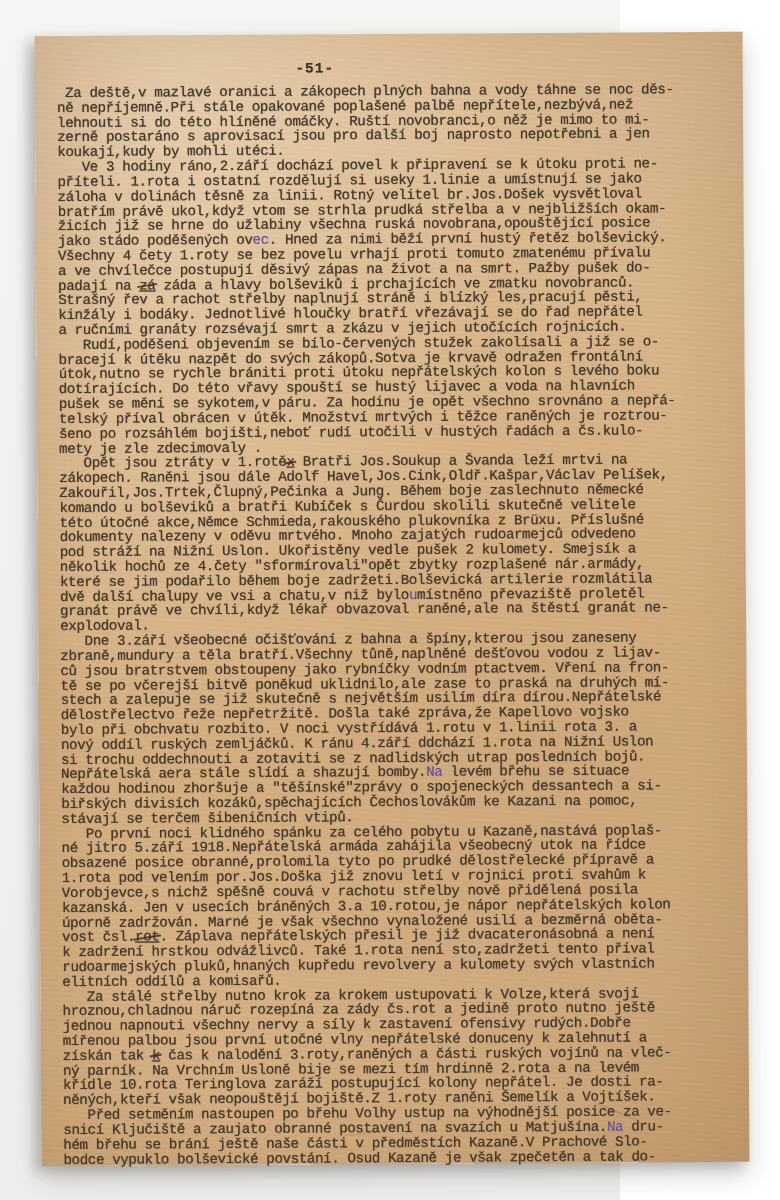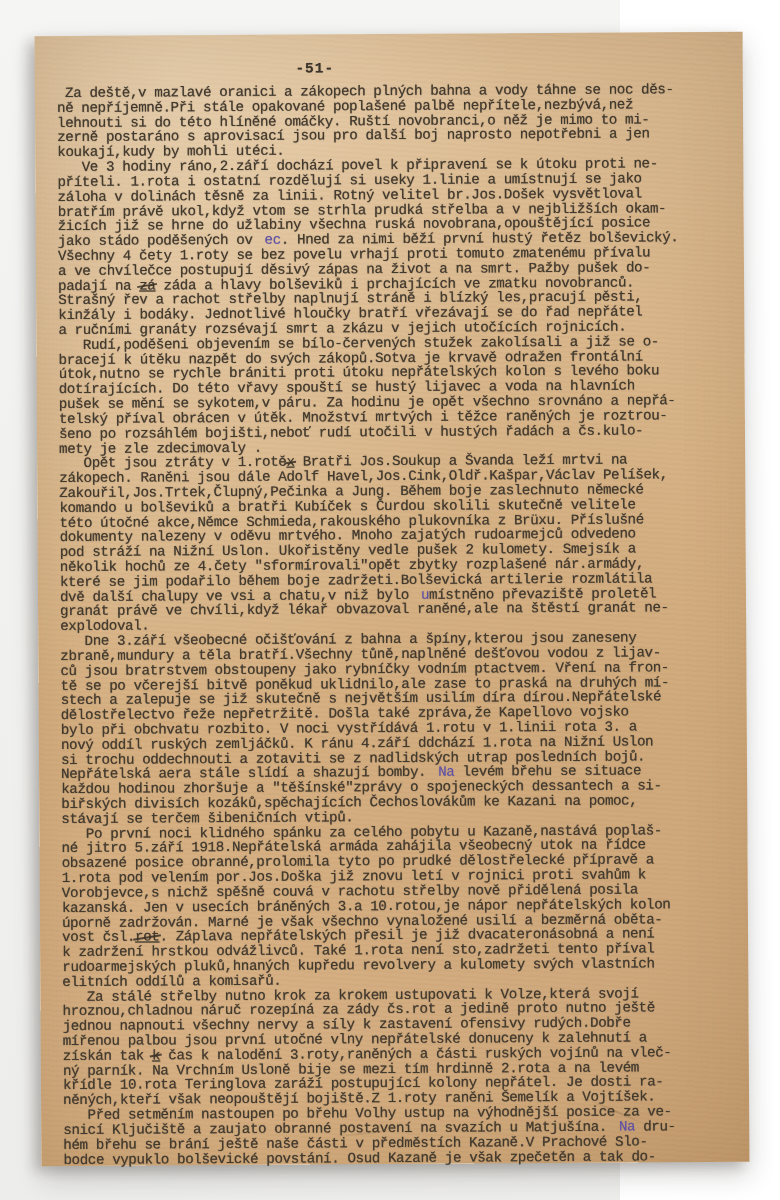--- a/index.html
+++ b/index.html
@@ -56,21 +56,20 @@
   .strike::after {
     content: "";
     position: absolute;
     left: -2px; right: -2px; top: 48%;
     border-top: 2px solid rgba(58,48,38,0.85);
     transform: rotate(-9deg);
   }
   .violet {
     color: #5e51a4;
     text-shadow: 0 0 1px rgba(94,81,164,0.55);
-    margin-left: 12px;
   }
   .crease {
     position: absolute;
     background: linear-gradient(90deg, transparent, rgba(90,60,30,0.22), transparent);
     pointer-events: none;
   }
   .crease-1 { left: 545px; top: 1078px; width: 60px; height: 2px; transform: rotate(24deg); }
   .crease-2 { left: 290px; top: 1098px; width: 70px; height: 2px; transform: rotate(-6deg); opacity: .7; }
 </style>
 </head>

